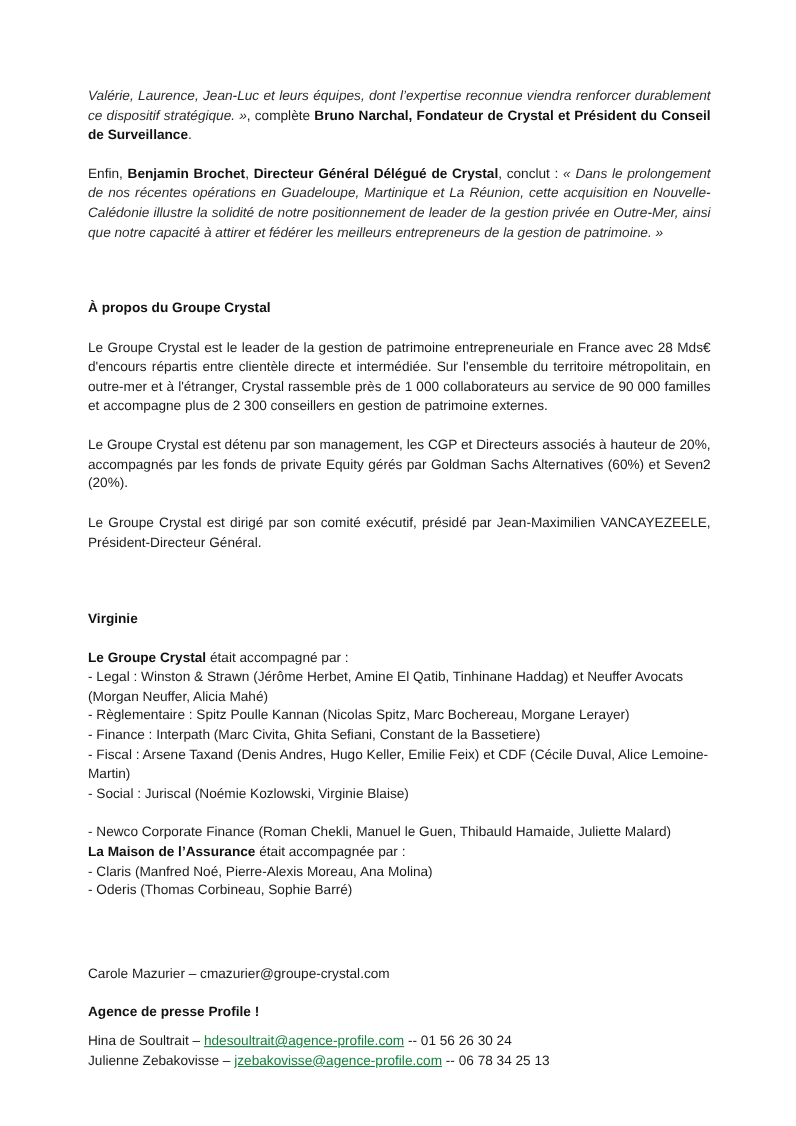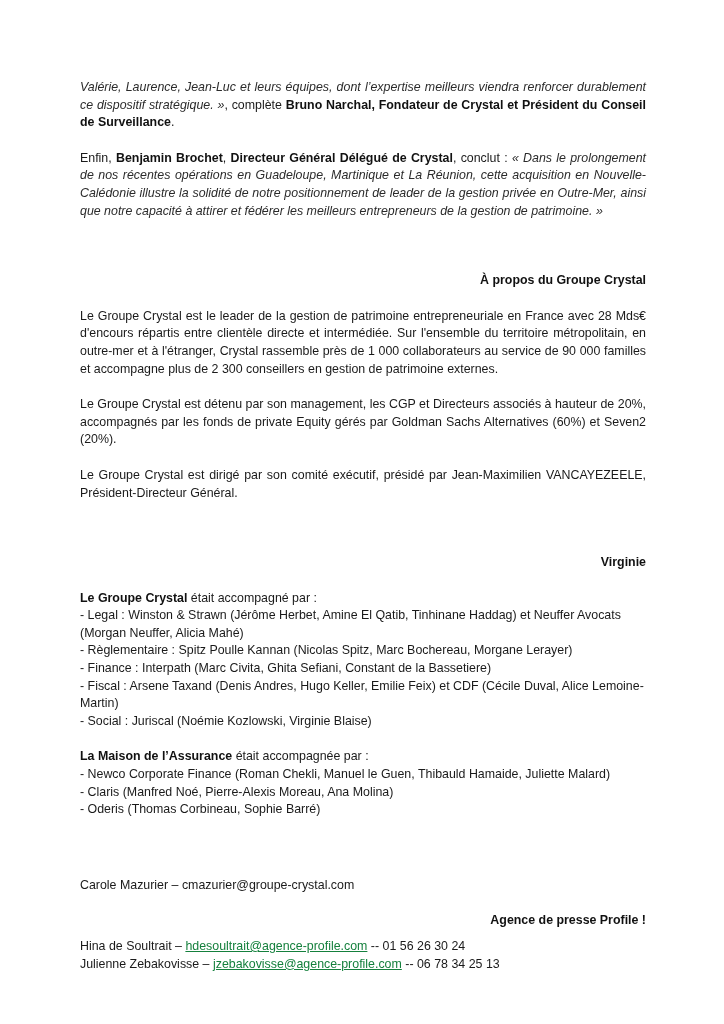--- a/index.html
+++ b/index.html
@@ -3,33 +3,33 @@
 <meta charset="utf-8">
 <style>
   html, body { margin: 0; padding: 0; background: #ffffff; }
   body { width: 724px; height: 1024px; overflow: hidden; position: relative;
          font-family: "Liberation Sans", "DejaVu Sans", sans-serif; color: #1a1a1a; }
   .page { position: absolute; left: 80px; top: 79px; width: 566px; font-size: 12.4px; line-height: 17.6px; }
   p { margin: 0; }
   .just { text-align: justify; }
   .q { font-style: italic; color: #2b2b2b; }
   b { font-weight: bold; color: #111; }
-  .h { font-weight: bold; color: #111; text-align: right; }
+  .h { font-weight: bold; color: #111; }
   a { color: #15803d; text-decoration: underline; }
   .gap14 { height: 18px; }
   .gap-sec { height: 52px; }
   .gap-sec2 { height: 50px; }
 </style>
 </head>
 <body>
 
 <div class="page">
 
   <p class="just">
-    <span class="q">Valérie, Laurence, Jean-Luc et leurs équipes, dont l’expertise meilleurs viendra renforcer durablement ce dispositif stratégique. »</span><span>, complète </span><b>Bruno Narchal, Fondateur de Crystal et Président du Conseil de Surveillance</b><span>.</span>
+    <span class="q">Valérie, Laurence, Jean-Luc et leurs équipes, dont l’expertise reconnue viendra renforcer durablement ce dispositif stratégique. »</span><span>, complète </span><b>Bruno Narchal, Fondateur de Crystal et Président du Conseil de Surveillance</b><span>.</span>
   </p>
 
   <div class="gap14"></div>
 
   <p class="just">
     <span>Enfin, </span><b>Benjamin Brochet</b><span>, </span><b>Directeur Général Délégué de Crystal</b><span>, conclut : </span><span class="q">« Dans le prolongement de nos récentes opérations en Guadeloupe, Martinique et La Réunion, cette acquisition en Nouvelle-Calédonie illustre la solidité de notre positionnement de leader de la gestion privée en Outre-Mer, ainsi que notre capacité à attirer et fédérer les meilleurs entrepreneurs de la gestion de patrimoine. »</span>
   </p>
 
   <div class="gap-sec"></div>
 
@@ -51,22 +51,22 @@
     <p>- Legal : Winston &amp; Strawn (Jérôme Herbet, Amine El Qatib, Tinhinane Haddag) et Neuffer Avocats (Morgan Neuffer, Alicia Mahé)</p>
     <p>- Règlementaire : Spitz Poulle Kannan (Nicolas Spitz, Marc Bochereau, Morgane Lerayer)</p>
     <p>- Finance : Interpath (Marc Civita, Ghita Sefiani, Constant de la Bassetiere)</p>
     <p>- Fiscal : Arsene Taxand (Denis Andres, Hugo Keller, Emilie Feix) et CDF (Cécile Duval, Alice Lemoine-Martin)</p>
     <p>- Social : Juriscal (Noémie Kozlowski, Virginie Blaise)</p>
   </div>
 
   <div class="gap14"></div>
 
   <div>
+    <p>- Newco Corporate Finance (Roman Chekli, Manuel le Guen, Thibauld Hamaide, Juliette Malard)</p>
     <p><b>La Maison de l’Assurance</b><span> était accompagnée par :</span></p>
-    <p>- Newco Corporate Finance (Roman Chekli, Manuel le Guen, Thibauld Hamaide, Juliette Malard)</p>
     <p>- Claris (Manfred Noé, Pierre-Alexis Moreau, Ana Molina)</p>
     <p>- Oderis (Thomas Corbineau, Sophie Barré)</p>
   </div>
 
   <div class="gap-sec2"></div>
 
   <div style="height:8px"></div>
   <p>Carole Mazurier – cmazurier@groupe-crystal.com</p>
   <div class="gap14"></div>
   <p class="h">Agence de presse Profile !</p>

